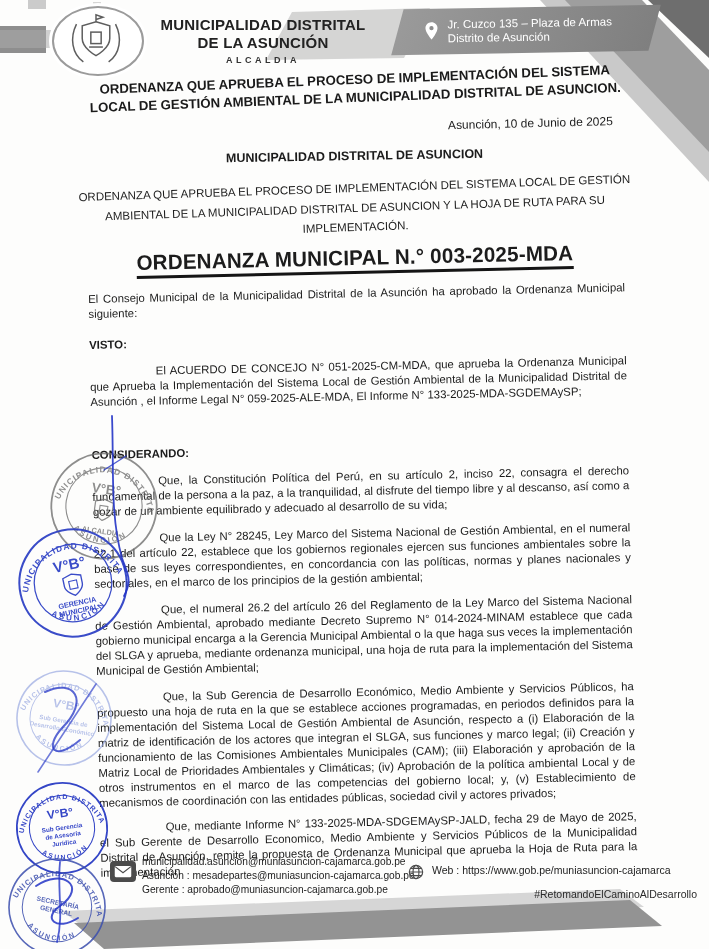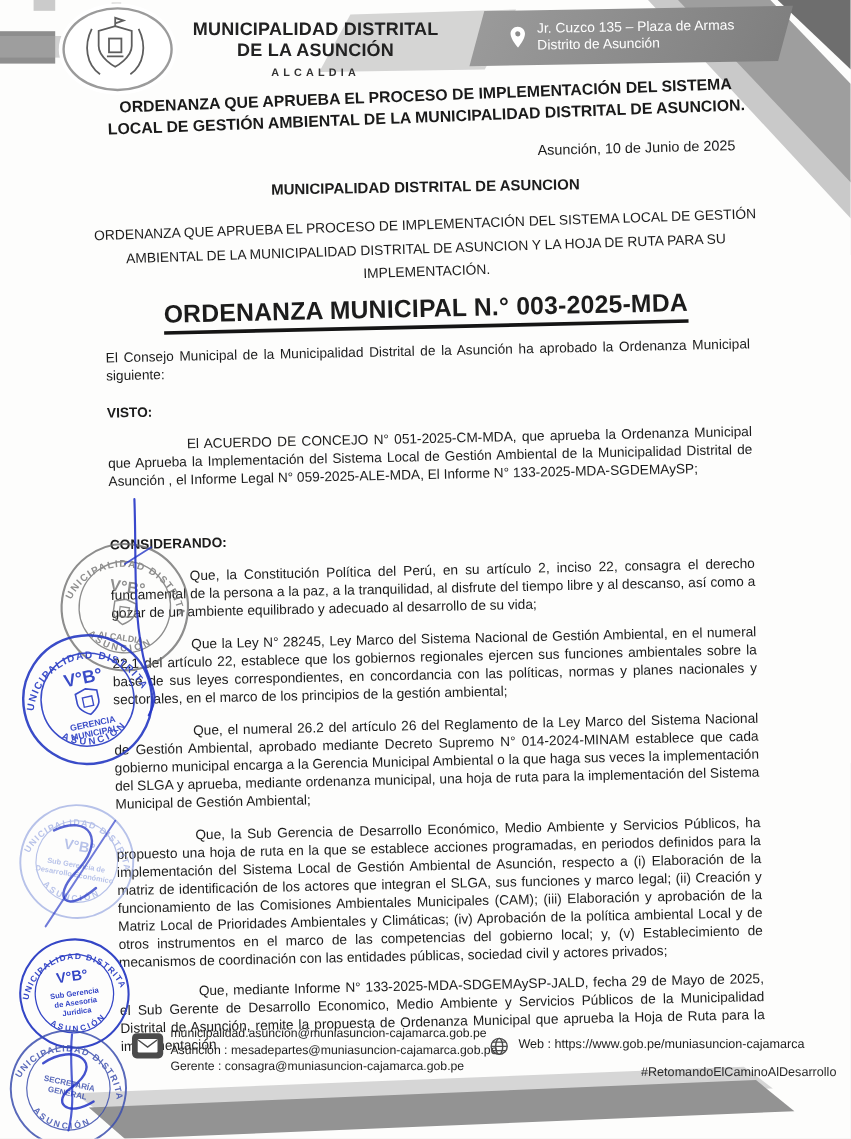--- a/index.html
+++ b/index.html
@@ -115,21 +115,21 @@
 
   <div class="abs envelope">
     <svg width="18" height="13" viewBox="0 0 24 17">
       <rect x="1" y="1" width="22" height="15" rx="1.5" fill="#ffffff"></rect>
       <path d="M1.5,2 L12,10 L22.5,2" stroke="#4b4b4b" stroke-width="1.6" fill="none"></path>
     </svg>
   </div>
   <div class="abs contact">
     <div class="b">municipalidad.asuncion@muniasuncion-cajamarca.gob.pe</div>
     <div><span class="b">Asunción</span><span> : mesadepartes@muniasuncion-cajamarca.gob.pe</span></div>
-    <div><span class="b">Gerente</span><span> : consagra@muniasuncion-cajamarca.gob.pe</span></div>
+    <div><span class="b">Gerente</span><span> : aprobado@muniasuncion-cajamarca.gob.pe</span></div>
   </div>
   <div class="abs webline">
     <svg width="16" height="16" viewBox="0 0 18 18">
       <g stroke="#4a4a4a" fill="none" stroke-width="1.3">
         <circle cx="9" cy="9" r="7.5"></circle>
         <ellipse cx="9" cy="9" rx="3.3" ry="7.5"></ellipse>
         <path d="M1.8,9 H16.2 M3,5 H15 M3,13 H15"></path>
       </g>
     </svg>
     <span>Web : https://www.gob.pe/muniasuncion-cajamarca</span>

